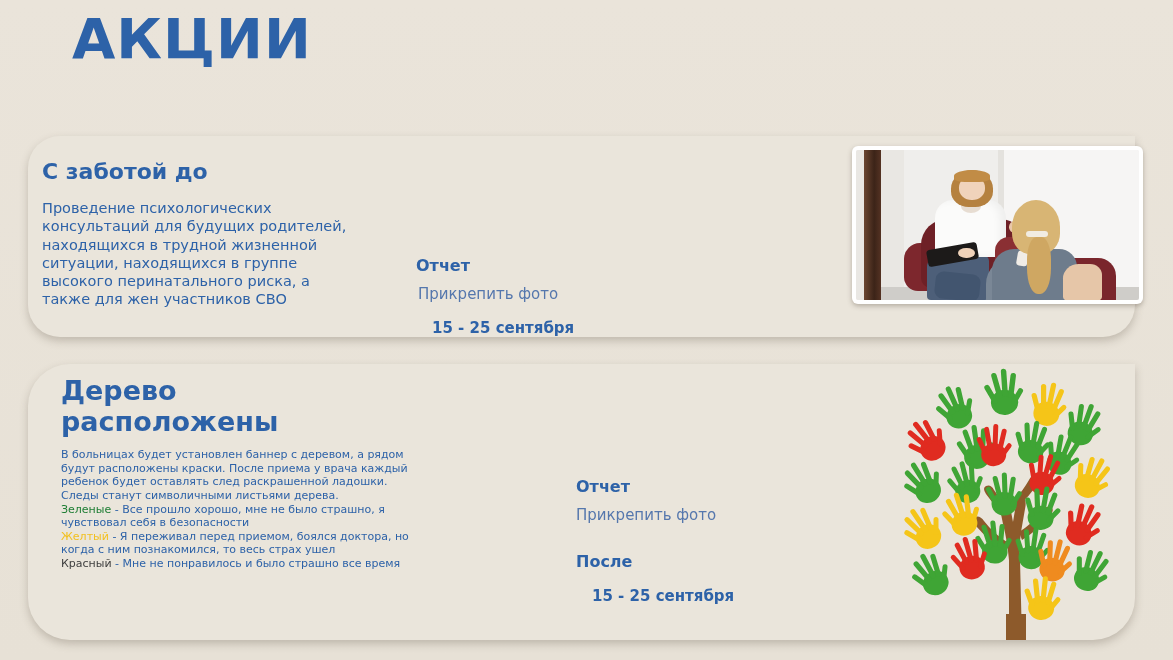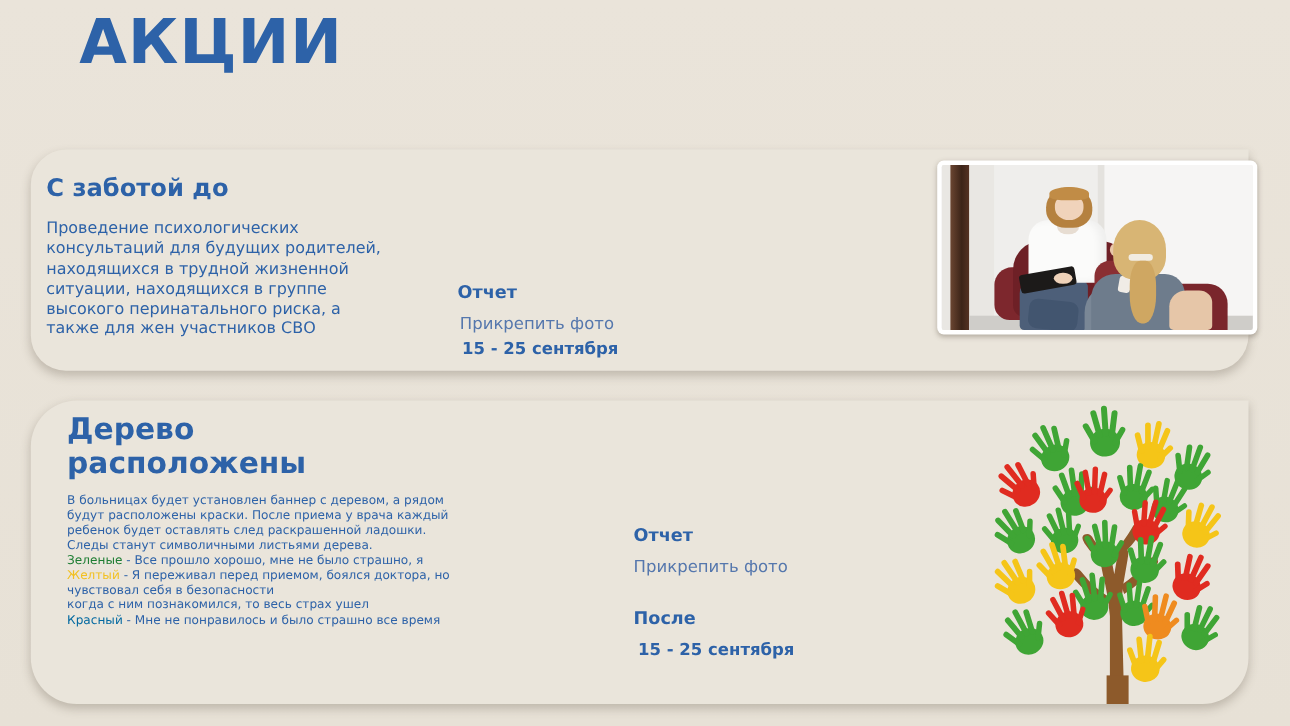--- a/index.html
+++ b/index.html
@@ -81,41 +81,41 @@
   .c2-body {
     left: 33px;
     top: 84px;
     width: 510px;
     font-size: 11px;
     line-height: 1.24;
   }
   .c2-body .ln { display: block; }
   .swatch-green  { color: #1d7d33; }
   .swatch-yellow { color: #f2c020; }
-  .swatch-red    { color: #0369a1; }
+  .swatch-red    { color: #404040; }
 
   .meta {
     position: absolute;
     color: #2d62a8;
   }
   .meta-label {
     font-size: 16px;
     font-weight: 800;
     margin: 0 0 10px 0;
   }
   .meta-sub {
     font-size: 15px;
     font-weight: 400;
     color: #5577ad;
     margin: 0 0 6px 0;
   }
   .meta-dates {
     font-size: 15px;
     font-weight: 800;
-    margin: 4px;
+    margin: 16px;
   }
   .c1-meta { left: 388px; top: 120px; }
   .c1-meta .meta-sub { margin: 0 0 5px 2px; }
   .c2-meta { left: 548px; top: 113px; }
   .c2-meta .meta-sub { margin: 0 0 28px 0; }
 
   
   .photo-frame {
     position: absolute;
     left: 824px;
@@ -265,23 +265,23 @@
     <div class="card-head c2-head">Дерево
 расположены</div>
 
     <div class="card-body c2-body">
       <span class="ln">В больницах будет установлен баннер с деревом, а рядом</span>
       <span class="ln">будут расположены краски. После приема у врача каждый</span>
       <span class="ln">ребенок будет оставлять след раскрашенной ладошки.</span>
       <span class="ln">Следы станут символичными листьями дерева.</span>
 
       <span class="ln"><span class="swatch-green">Зеленые</span><span> - Все прошло хорошо, мне не было страшно, я</span></span>
+      <span class="ln">чувствовал себя в безопасности</span>
+
       <span class="ln"><span class="swatch-yellow">Желтый</span><span> - Я переживал перед приемом, боялся доктора, но</span></span>
-
-      <span class="ln">чувствовал себя в безопасности</span>
       <span class="ln">когда с ним познакомился, то весь страх ушел</span>
 
       <span class="ln"><span class="swatch-red">Красный</span><span> - Мне не понравилось и было страшно все время</span></span>
     </div>
 
     <div class="meta c2-meta">
       <p class="meta-label">Отчет</p>
       <p class="meta-sub">Прикрепить фото</p>
       <p class="meta-label">После</p>
       <p class="meta-dates">15 - 25 сентября</p>

